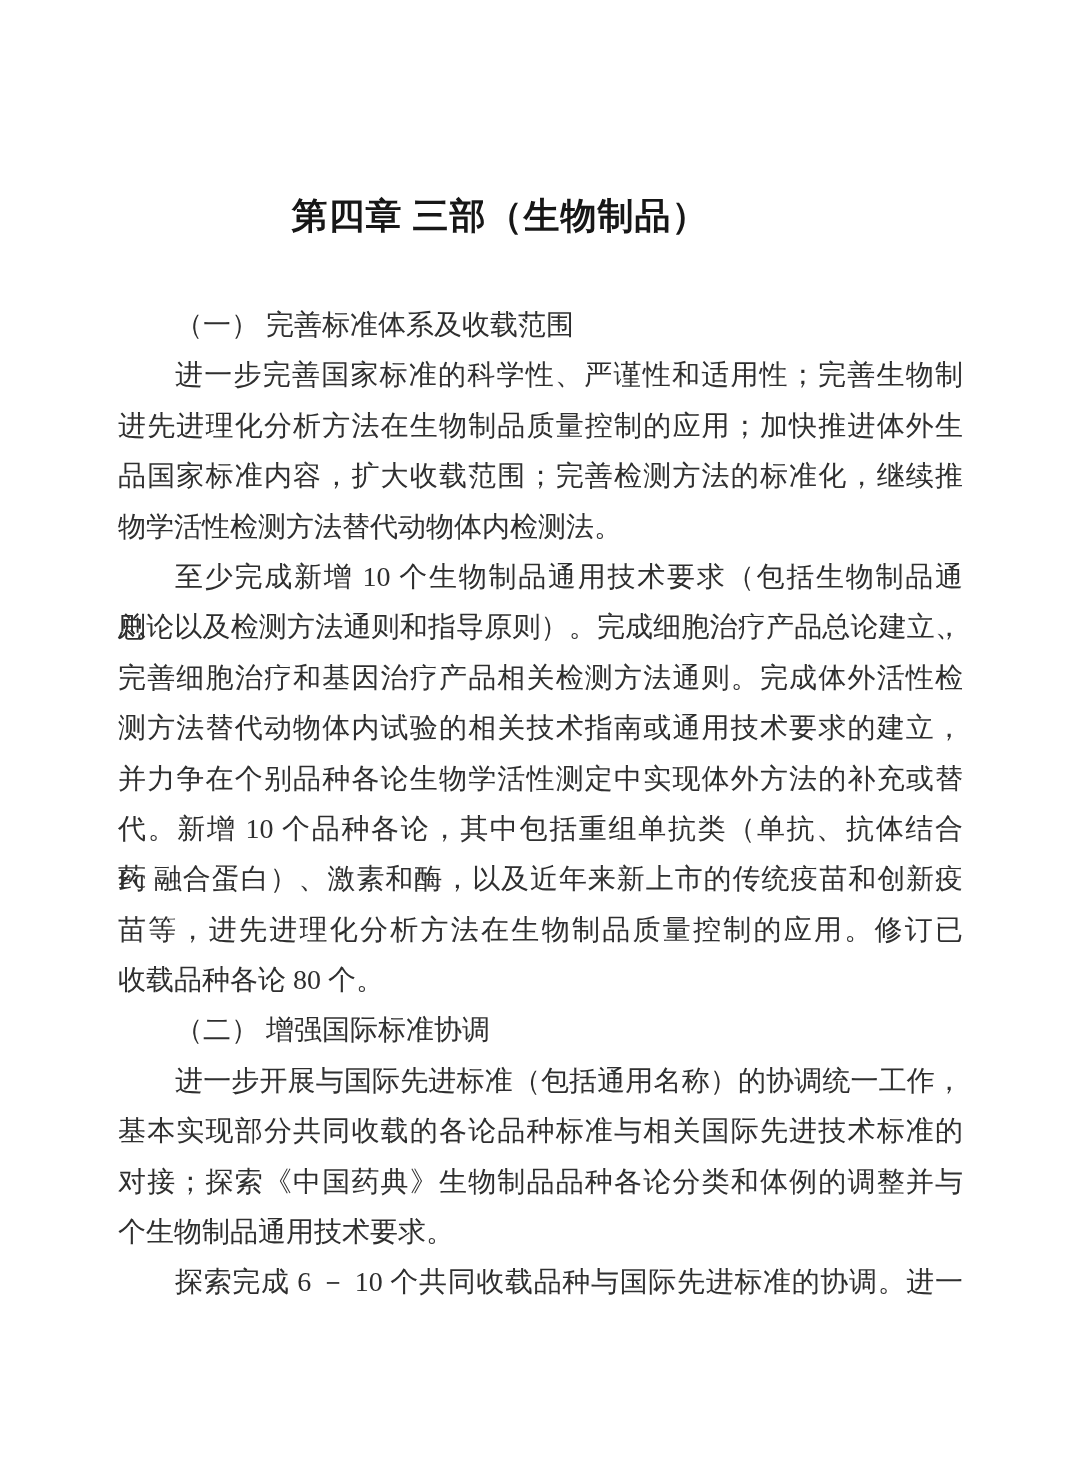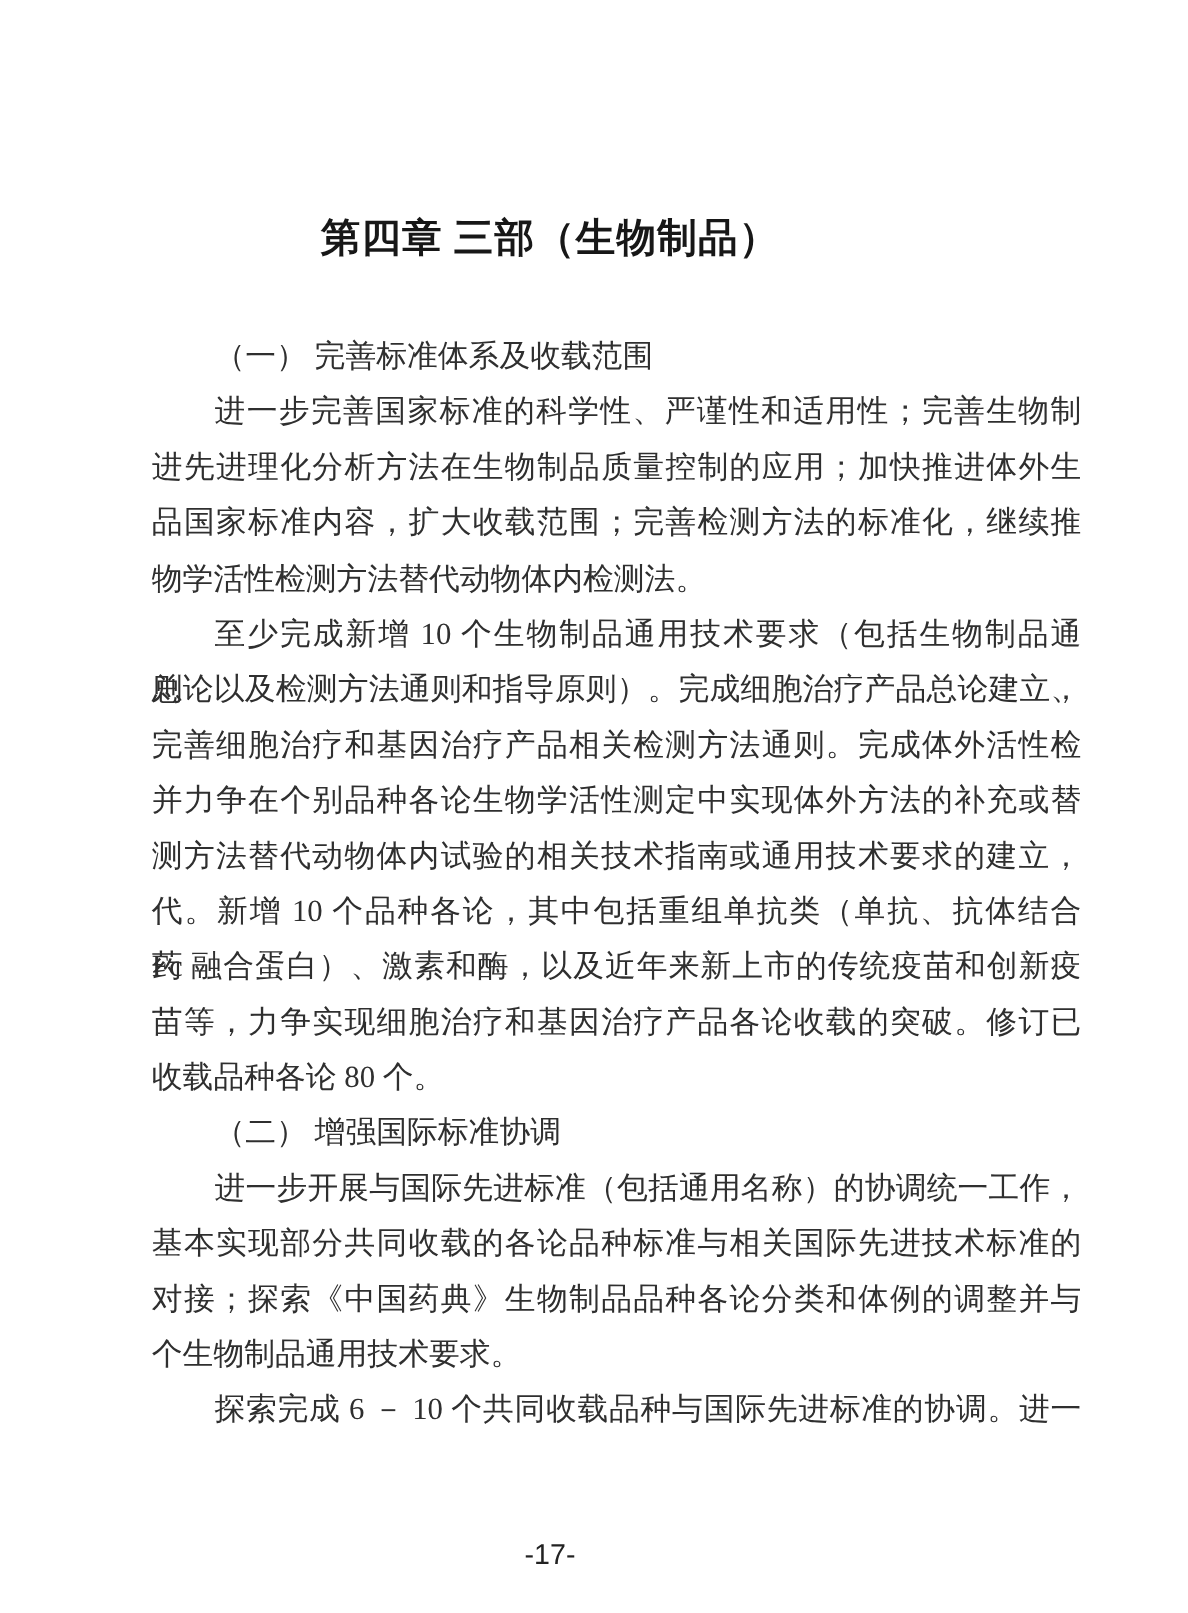--- a/index.html
+++ b/index.html
@@ -37,21 +37,20 @@
     color: #171717;
     line-height: 52px;
   }
   .body-text {
     position: absolute;
     top: 300px;
     left: 118px;
     width: 845px;
     font-size: 28px;
     color: #2f2f2f;
-    margin-left: 20px;
   }
   .line {
     height: 50.4px;
     line-height: 50.4px;
     white-space: nowrap;
   }
   .line.fill {
     white-space: normal;
     text-align: justify;
     text-align-last: justify;
@@ -78,27 +77,26 @@
   <div class="chapter-title">第四章 三部（生物制品）</div>
   <div class="body-text">
       <div class="line indent">（一） 完善标准体系及收载范围</div>
       <div class="line indent fill">进一步完善国家标准的科学性、严谨性和适用性；完善生物制</div>
       <div class="line fill">进先进理化分析方法在生物制品质量控制的应用；加快推进体外生</div>
       <div class="line fill">品国家标准内容，扩大收载范围；完善检测方法的标准化，继续推</div>
       <div class="line">物学活性检测方法替代动物体内检测法。</div>
       <div class="line indent fill">至少完成新增 10 个生物制品通用技术要求（包括生物制品通则、</div>
       <div class="line fill">总论以及检测方法通则和指导原则）。完成细胞治疗产品总论建立，</div>
       <div class="line fill">完善细胞治疗和基因治疗产品相关检测方法通则。完成体外活性检</div>
+      <div class="line fill">测方法替代动物体内试验的相关技术指南或通用技术要求的建立，</div>
       <div class="line fill">并力争在个别品种各论生物学活性测定中实现体外方法的补充或替</div>
-      <div class="line fill">测方法替代动物体内试验的相关技术指南或通用技术要求的建立，</div>
       <div class="line fill">代。新增 10 个品种各论，其中包括重组单抗类（单抗、抗体结合药、</div>
       <div class="line fill">Fc 融合蛋白）、激素和酶，以及近年来新上市的传统疫苗和创新疫</div>
-      <div class="line fill">苗等，力争实现细胞治疗和基因治疗产品各论收载的突破。修订已</div>
+      <div class="line fill">苗等，进先进理化分析方法在生物制品质量控制的应用。修订已</div>
       <div class="line">收载品种各论 80 个。</div>
       <div class="line indent">（二） 增强国际标准协调</div>
       <div class="line indent fill">进一步开展与国际先进标准（包括通用名称）的协调统一工作，</div>
       <div class="line fill">基本实现部分共同收载的各论品种标准与相关国际先进技术标准的</div>
       <div class="line fill">对接；探索《中国药典》生物制品品种各论分类和体例的调整并与</div>
       <div class="line">个生物制品通用技术要求。</div>
       <div class="line indent fill">探索完成 6 － 10 个共同收载品种与国际先进标准的协调。进一</div>
     </div>
-  <div class="page-number">-17-</div>
 </div>
 
 </body></html>

